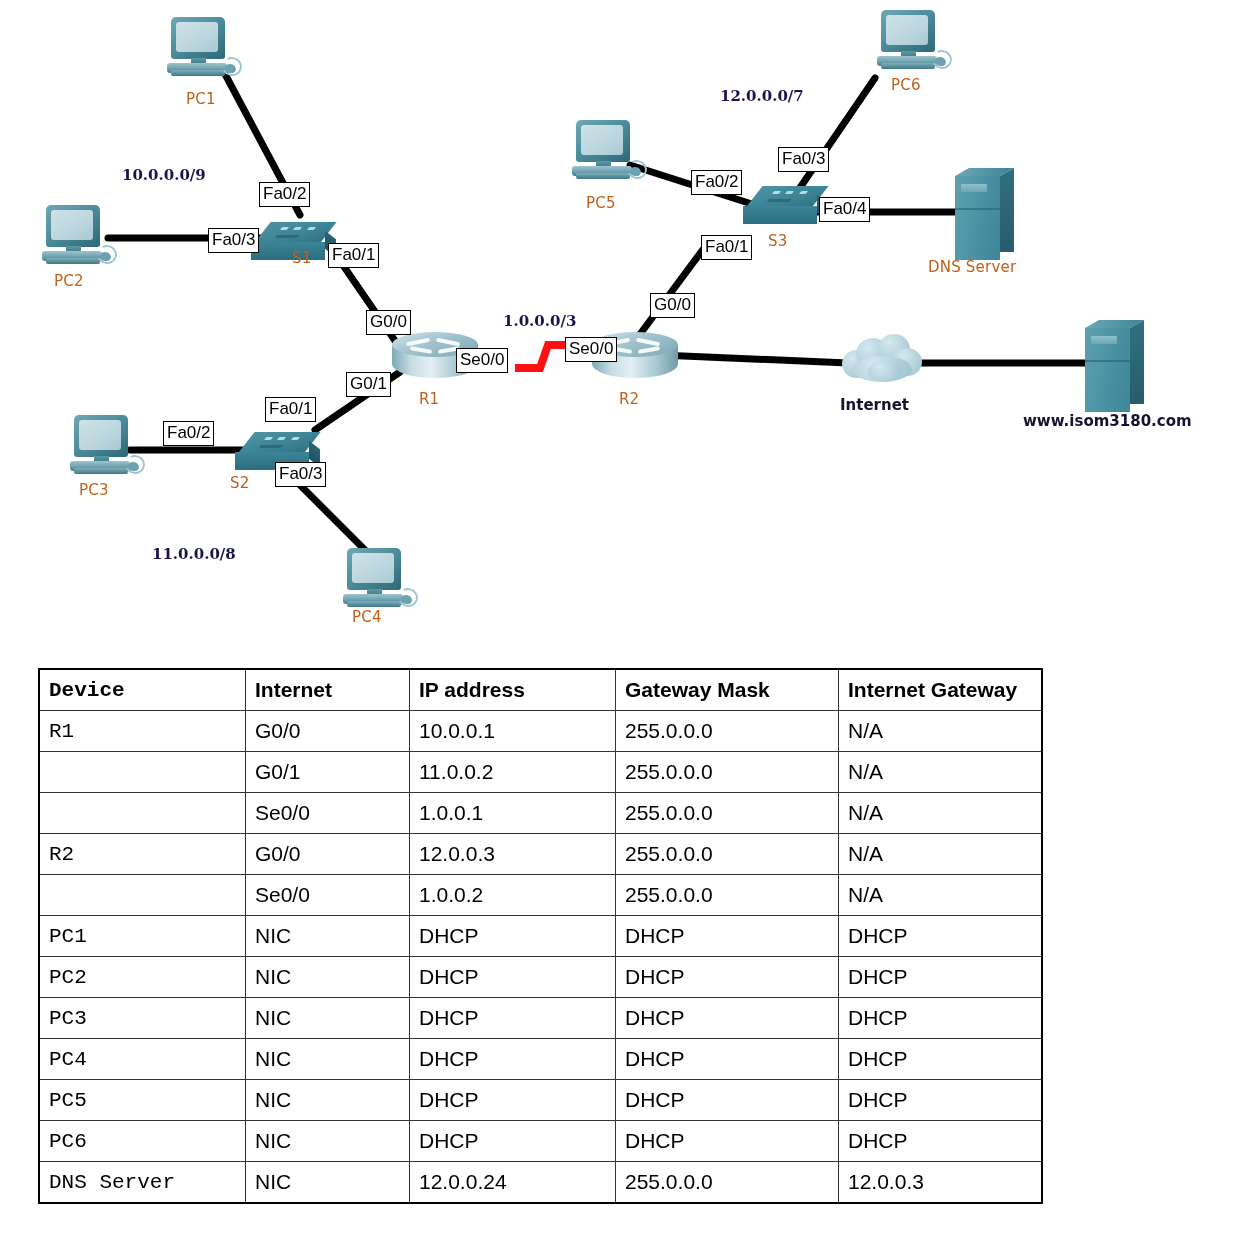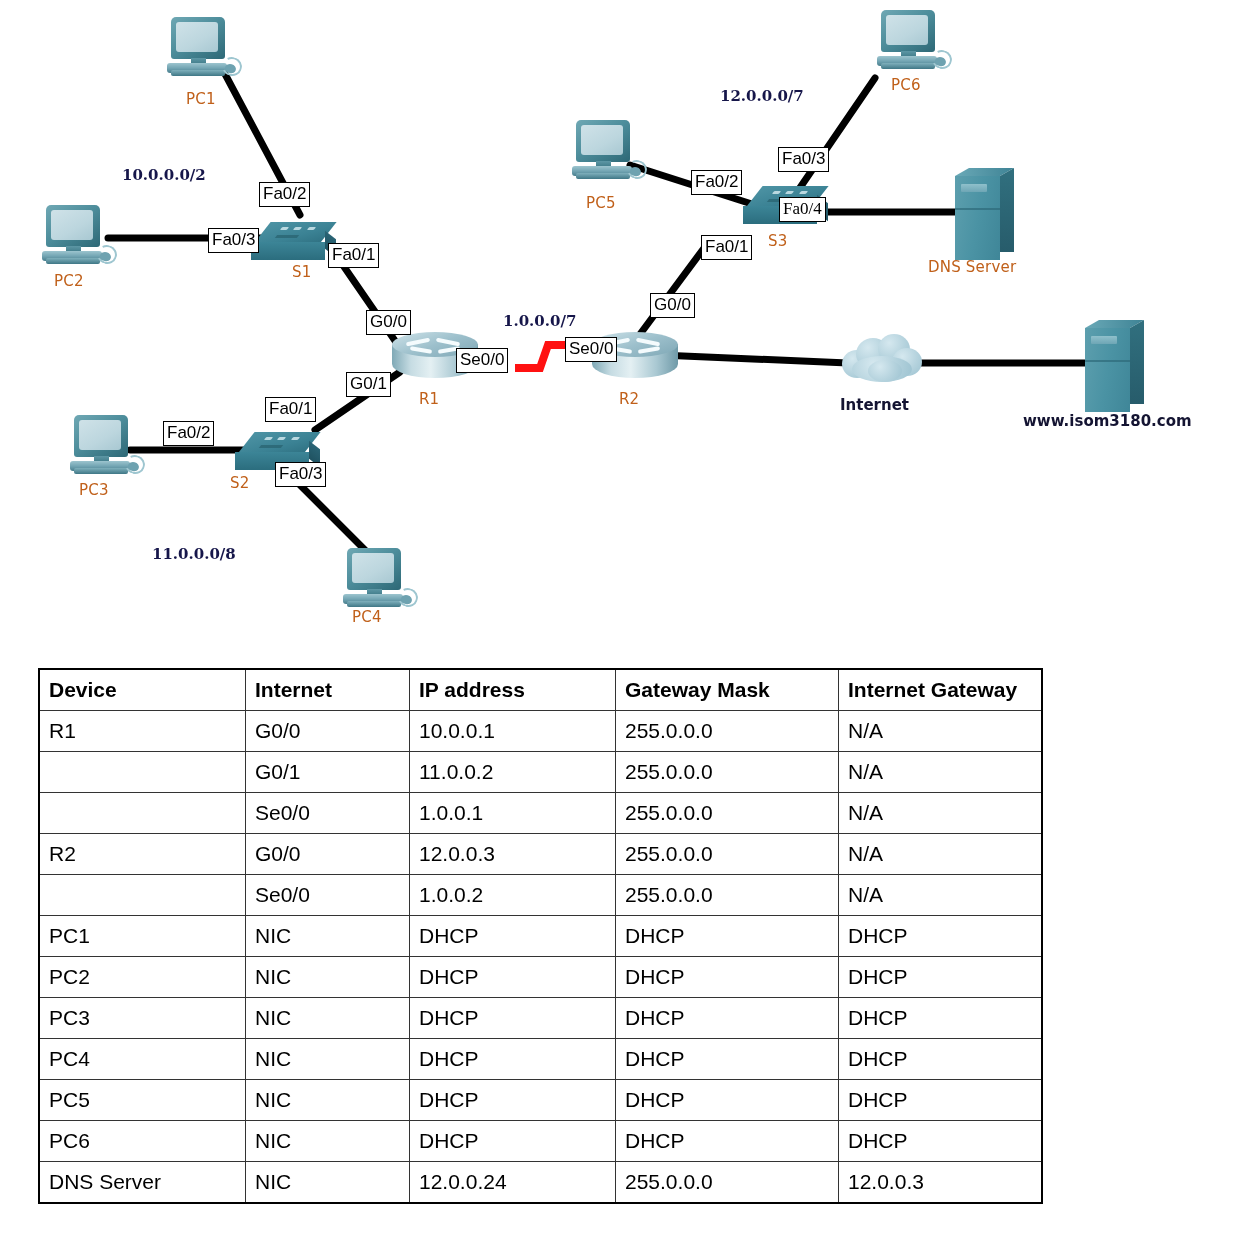--- a/index.html
+++ b/index.html
@@ -83,21 +83,21 @@
       color:#000000;font-size:17px;font-family:"Liberation Sans",sans-serif;
       padding:1px 3px 2px 3px;white-space:nowrap;line-height:20px;z-index:5;}
 
   
   #addr-table{position:absolute;left:38px;top:668px;width:1005px;border-collapse:collapse;
       border:2px solid #000;}
   #addr-table td,#addr-table th{border:1.3px solid #333;
       font-family:"Liberation Sans",sans-serif;font-size:21px;color:#000;
       padding:5px 0 5px 9px;text-align:left;height:30px;}
   #addr-table th{font-weight:bold;}
-  #addr-table .c0{width:196px;}
+  #addr-table .c0{width:196px;font-family:Liberation Mono, monospace;}
   #addr-table .c1{width:154px;}
   #addr-table .c2{width:196px;}
   #addr-table .c3{width:213px;}
 </style>
 </head>
 <body>
 
 <div id="topology">
 
   <svg id="links" viewBox="0 0 1244 660">
@@ -155,21 +155,21 @@
 
   <div class="node sw" style="left:248px;top:222px;">
     <div class="topface"></div>
     <div class="frontface"></div>
     <div class="sideface"></div>
     <div class="port" style="left:33px;top:5px;"></div>
     <div class="port" style="left:46px;top:5px;"></div>
     <div class="port" style="left:60px;top:5px;"></div>
     <div class="line" style="left:28px;top:13px;"></div>
   </div>
-  <div class="devlabel" style="left:292px;top:263px;">S1</div>
+  <div class="devlabel" style="left:292px;top:249px;">S1</div>
 
   <div class="node sw" style="left:232px;top:432px;">
     <div class="topface"></div>
     <div class="frontface"></div>
     <div class="sideface"></div>
     <div class="port" style="left:33px;top:5px;"></div>
     <div class="port" style="left:46px;top:5px;"></div>
     <div class="port" style="left:60px;top:5px;"></div>
     <div class="line" style="left:28px;top:13px;"></div>
   </div>
@@ -271,40 +271,40 @@
 
   <div class="node srv" style="left:1085px;top:320px;">
     <div class="topface"></div>
     <div class="front"></div>
     <div class="sidefill"></div>
     <div class="slot"></div>
     <div class="div"></div>
   </div>
   <div class="blacklabel" style="left:1023px;top:412px;">www.isom3180.com</div>
 
-  <div class="netlabel" style="left:122px;top:166px;">10.0.0.0/2</div>
+  <div class="netlabel" style="left:122px;top:166px;">10.0.0.0/9</div>
   <div class="netlabel" style="left:152px;top:545px;">11.0.0.0/8</div>
   <div class="netlabel" style="left:720px;top:87px;">12.0.0.0/7</div>
-  <div class="netlabel" style="left:503px;top:312px;">1.0.0.0/7</div>
+  <div class="netlabel" style="left:503px;top:312px;">1.0.0.0/3</div>
 
   <div class="iflabel" style="left:259px;top:182px;">Fa0/2</div>
   <div class="iflabel" style="left:208px;top:228px;">Fa0/3</div>
   <div class="iflabel" style="left:328px;top:243px;">Fa0/1</div>
   <div class="iflabel" style="left:366px;top:310px;">G0/0</div>
   <div class="iflabel" style="left:346px;top:372px;">G0/1</div>
   <div class="iflabel" style="left:456px;top:348px;">Se0/0</div>
   <div class="iflabel" style="left:265px;top:397px;">Fa0/1</div>
   <div class="iflabel" style="left:163px;top:421px;">Fa0/2</div>
   <div class="iflabel" style="left:275px;top:462px;">Fa0/3</div>
   <div class="iflabel" style="left:565px;top:337px;">Se0/0</div>
   <div class="iflabel" style="left:650px;top:293px;">G0/0</div>
   <div class="iflabel" style="left:701px;top:235px;">Fa0/1</div>
   <div class="iflabel" style="left:691px;top:170px;">Fa0/2</div>
   <div class="iflabel" style="left:778px;top:147px;">Fa0/3</div>
-  <div class="iflabel" style="left:779px;top:197px;font-family:Liberation Serif, serif;">Fa0/4</div>
+  <div class="iflabel" style="left:819px;top:197px;">Fa0/4</div>
 </div>
 
 <table id="addr-table">
   <thead>
     <tr>
       <th class="c0">Device</th>
       <th class="c1">Internet</th>
       <th class="c2">IP address</th>
       <th class="c3">Gateway Mask</th>
       <th>Internet Gateway</th>

